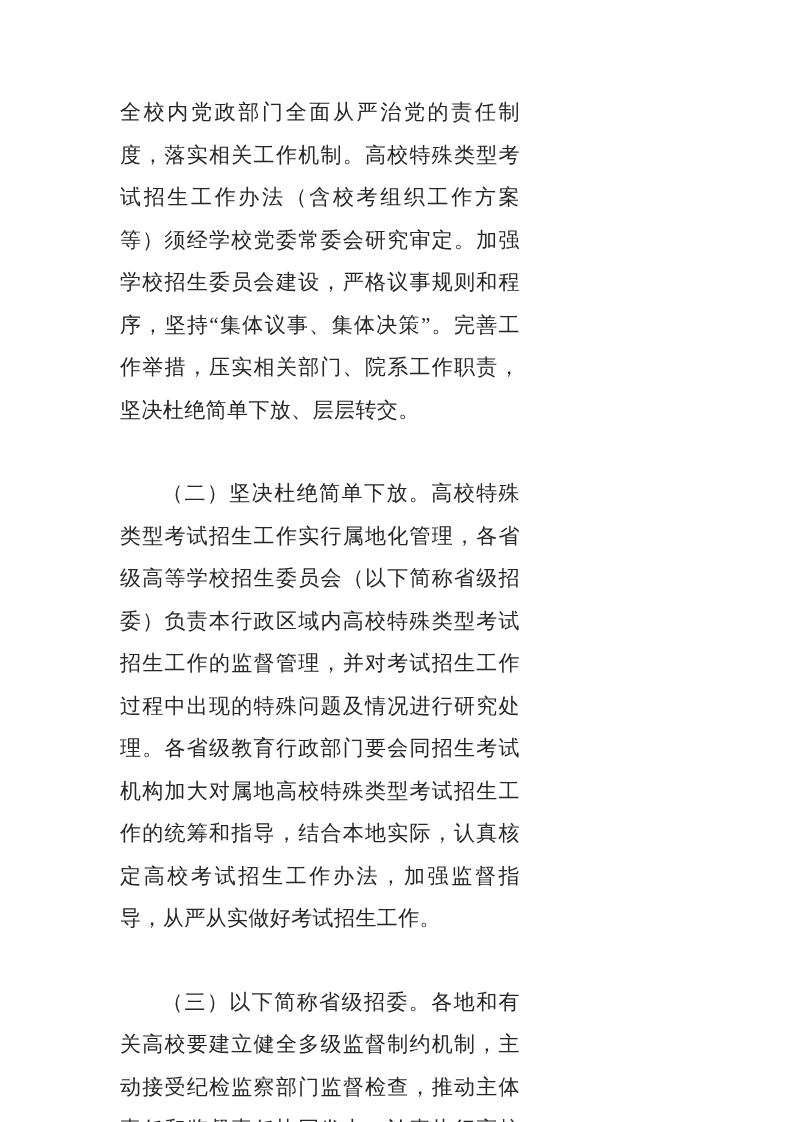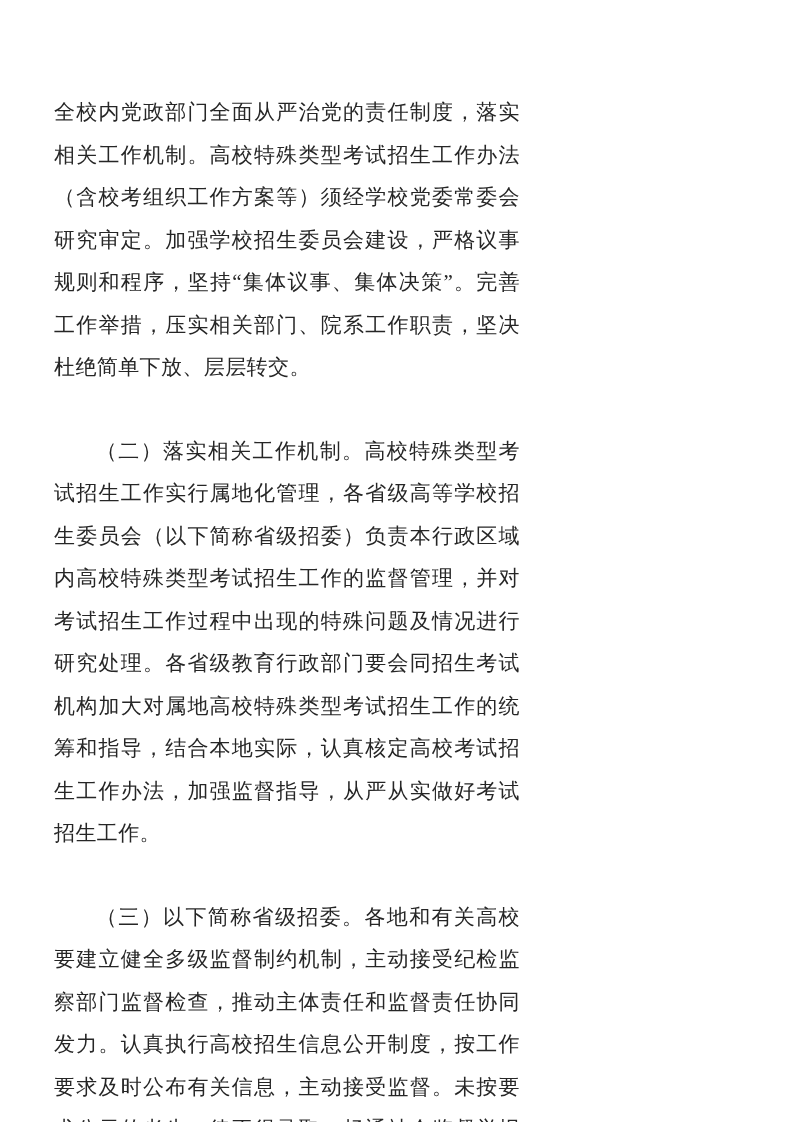--- a/index.html
+++ b/index.html
@@ -10,21 +10,21 @@
     width: 793px;
     height: 1122px;
     background: #ffffff;
     overflow: hidden;
     font-family: "Liberation Serif", "DejaVu Serif", serif;
   }
   .page {
     box-sizing: border-box;
     width: 636px;
     height: 1122px;
-    padding: 91px 116px 0 54px;
+    padding: 91px 116px 0 120px;
     background: #ffffff;
   }
   .doc-body p {
     margin: 0;
     font-size: 21px;
     line-height: 42.5px;
     letter-spacing: 0.4px;
     color: #262626;
     text-align: justify;
     text-justify: inter-character;
@@ -36,16 +36,16 @@
   .doc-body p.indent {
     text-indent: 2em;
   }
 </style>
 </head>
 <body>
 
 <div class="page">
   <div class="doc-body">
     <p>全校内党政部门全面从严治党的责任制度，落实相关工作机制。高校特殊类型考试招生工作办法（含校考组织工作方案等）须经学校党委常委会研究审定。加强学校招生委员会建设，严格议事规则和程序，坚持“集体议事、集体决策”。完善工作举措，压实相关部门、院系工作职责，坚决杜绝简单下放、层层转交。</p>
-    <p class="indent">（二）落实相关工作机制。高校特殊类型考试招生工作实行属地化管理，各省级高等学校招生委员会（以下简称省级招委）负责本行政区域内高校特殊类型考试招生工作的监督管理，并对考试招生工作过程中出现的特殊问题及情况进行研究处理。各省级教育行政部门要会同招生考试机构加大对属地高校特殊类型考试招生工作的统筹和指导，结合本地实际，认真核定高校考试招生工作办法，加强监督指导，从严从实做好考试招生工作。</p>
+    <p class="indent">（二）坚决杜绝简单下放。高校特殊类型考试招生工作实行属地化管理，各省级高等学校招生委员会（以下简称省级招委）负责本行政区域内高校特殊类型考试招生工作的监督管理，并对考试招生工作过程中出现的特殊问题及情况进行研究处理。各省级教育行政部门要会同招生考试机构加大对属地高校特殊类型考试招生工作的统筹和指导，结合本地实际，认真核定高校考试招生工作办法，加强监督指导，从严从实做好考试招生工作。</p>
     <p class="indent">（三）以下简称省级招委。各地和有关高校要建立健全多级监督制约机制，主动接受纪检监察部门监督检查，推动主体责任和监督责任协同发力。认真执行高校招生信息公开制度，按工作要求及时公布有关信息，主动接受监督。未按要求公示的考生一律不得录取。畅通社会监督举报渠道，完善考生申诉复核机制，及时回应处理各种问题。加强新生入</p>
   </div>
 </div>
 
 </body></html>

